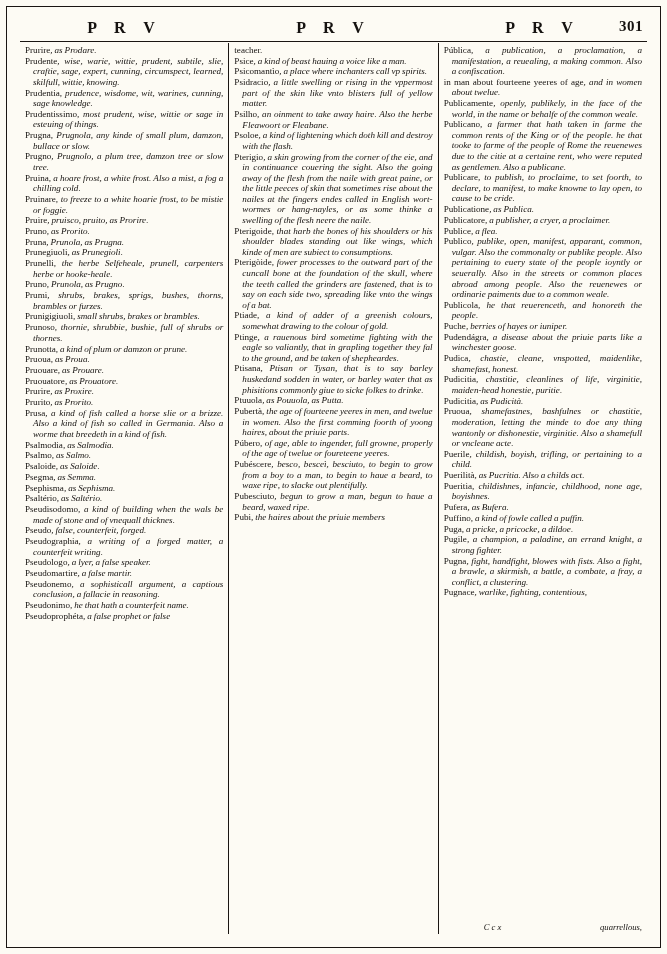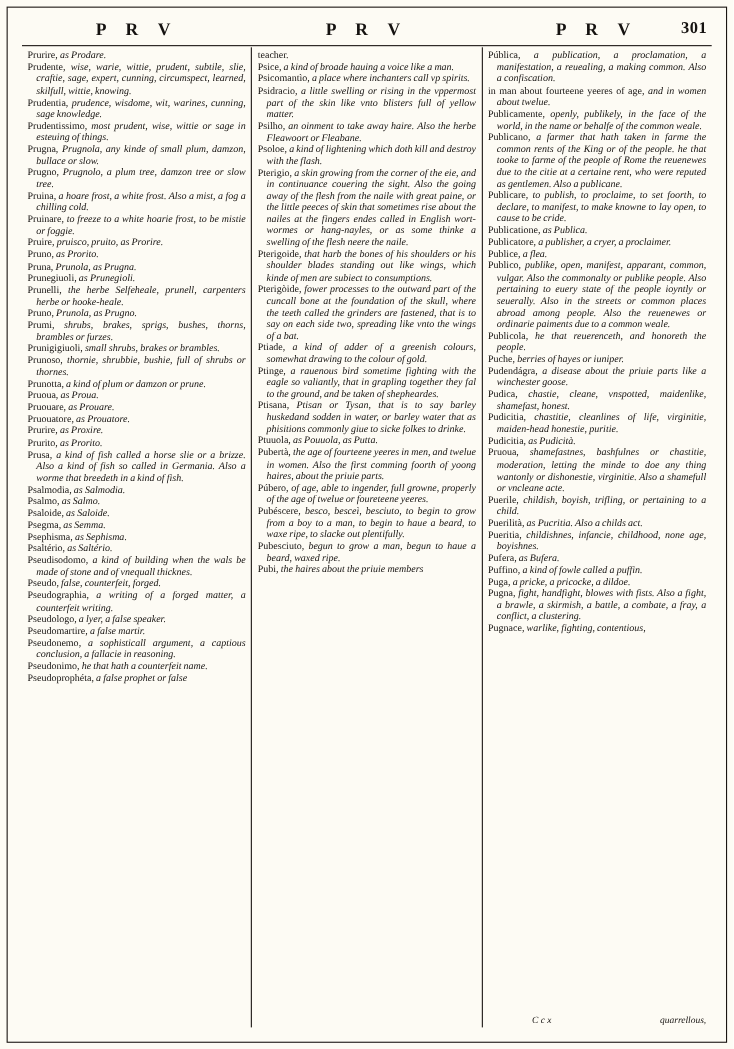--- a/index.html
+++ b/index.html
@@ -177,21 +177,21 @@
           <p class="entry"><span class="hw">Pseudo</span><i>, false, counterfeit, forged.</i></p>
           <p class="entry"><span class="hw">Pseudographia</span><i>, a writing of a forged matter, a counterfeit writing.</i></p>
           <p class="entry"><span class="hw">Pseudologo</span><i>, a lyer, a false speaker.</i></p>
           <p class="entry"><span class="hw">Pseudomartire</span><i>, a false martir.</i></p>
           <p class="entry"><span class="hw">Pseudonemo</span><i>, a sophisticall argument, a captious conclusion, a fallacie in reasoning.</i></p>
           <p class="entry"><span class="hw">Pseudonimo</span><i>, he that hath a counterfeit name.</i></p>
           <p class="entry"><span class="hw">Pseudoprophéta</span><i>, a false prophet or false</i></p>
         </div>
       <div class="col sep" id="col-2">
           <p class="entry"><span class="hw">teacher.</span></p>
-          <p class="entry"><span class="hw">Psice</span><i>, a kind of broade hauing a voice like a man.</i></p>
+          <p class="entry"><span class="hw">Psice</span><i>, a kind of beast hauing a voice like a man.</i></p>
           <p class="entry"><span class="hw">Psicomantìo</span><i>, a place where inchanters call vp spirits.</i></p>
           <p class="entry"><span class="hw">Psidracio</span><i>, a little swelling or rising in the vppermost part of the skin like vnto blisters full of yellow matter.</i></p>
           <p class="entry"><span class="hw">Psilho</span><i>, an oinment to take away haire. Also the herbe Fleawoort or Fleabane.</i></p>
           <p class="entry"><span class="hw">Psoloe</span><i>, a kind of lightening which doth kill and destroy with the flash.</i></p>
           <p class="entry"><span class="hw">Pterigio</span><i>, a skin growing from the corner of the eie, and in continuance couering the sight. Also the going away of the flesh from the naile with great paine, or the little peeces of skin that sometimes rise about the nailes at the fingers endes called in English wort-wormes or hang-nayles, or as some thinke a swelling of the flesh neere the naile.</i></p>
           <p class="entry"><span class="hw">Pterigoide</span><i>, that harb the bones of his shoulders or his shoulder blades standing out like wings, which kinde of men are subiect to consumptions.</i></p>
           <p class="entry"><span class="hw">Pterigòide</span><i>, fower processes to the outward part of the cuncall bone at the foundation of the skull, where the teeth called the grinders are fastened, that is to say on each side two, spreading like vnto the wings of a bat.</i></p>
           <p class="entry"><span class="hw">Ptiade</span><i>, a kind of adder of a greenish colours, somewhat drawing to the colour of gold.</i></p>
           <p class="entry"><span class="hw">Ptinge</span><i>, a rauenous bird sometime fighting with the eagle so valiantly, that in grapling together they fal to the ground, and be taken of shepheardes.</i></p>
           <p class="entry"><span class="hw">Ptisana</span><i>, Ptisan or Tysan, that is to say barley huskedand sodden in water, or barley water that as phisitions commonly giue to sicke folkes to drinke.</i></p>
@@ -218,20 +218,21 @@
           <p class="entry"><span class="hw">Pudica</span><i>, chastie, cleane, vnspotted, maidenlike, shamefast, honest.</i></p>
           <p class="entry"><span class="hw">Pudicitia</span><i>, chastitie, cleanlines of life, virginitie, maiden-head honestie, puritie.</i></p>
           <p class="entry"><span class="hw">Pudicitia</span><i>, as Pudicità.</i></p>
           <p class="entry"><span class="hw">Pruoua</span><i>, shamefastnes, bashfulnes or chastitie, moderation, letting the minde to doe any thing wantonly or dishonestie, virginitie. Also a shamefull or vncleane acte.</i></p>
           <p class="entry"><span class="hw">Puerile</span><i>, childish, boyish, trifling, or pertaining to a child.</i></p>
           <p class="entry"><span class="hw">Puerilità</span><i>, as Pucritia. Also a childs act.</i></p>
           <p class="entry"><span class="hw">Pueritia</span><i>, childishnes, infancie, childhood, none age, boyishnes.</i></p>
           <p class="entry"><span class="hw">Pufera</span><i>, as Bufera.</i></p>
           <p class="entry"><span class="hw">Puffino</span><i>, a kind of fowle called a puffin.</i></p>
           <p class="entry"><span class="hw">Puga</span><i>, a pricke, a pricocke, a dildoe.</i></p>
+          <p class="entry"><span class="hw">Pugile</span><i>, a champion, a paladine, an errand knight, a strong fighter.</i></p>
           <p class="entry"><span class="hw">Pugna</span><i>, fight, handfight, blowes with fists. Also a fight, a brawle, a skirmish, a battle, a combate, a fray, a conflict, a clustering.</i></p>
           <p class="entry"><span class="hw">Pugnace</span><i>, warlike, fighting, contentious,</i></p>
           <div class="colfoot">
           <div class="foot-row">
             <span>C c x</span>
             <span>quarrellous,</span>
           </div>
         </div>
       </div>
     </div>

